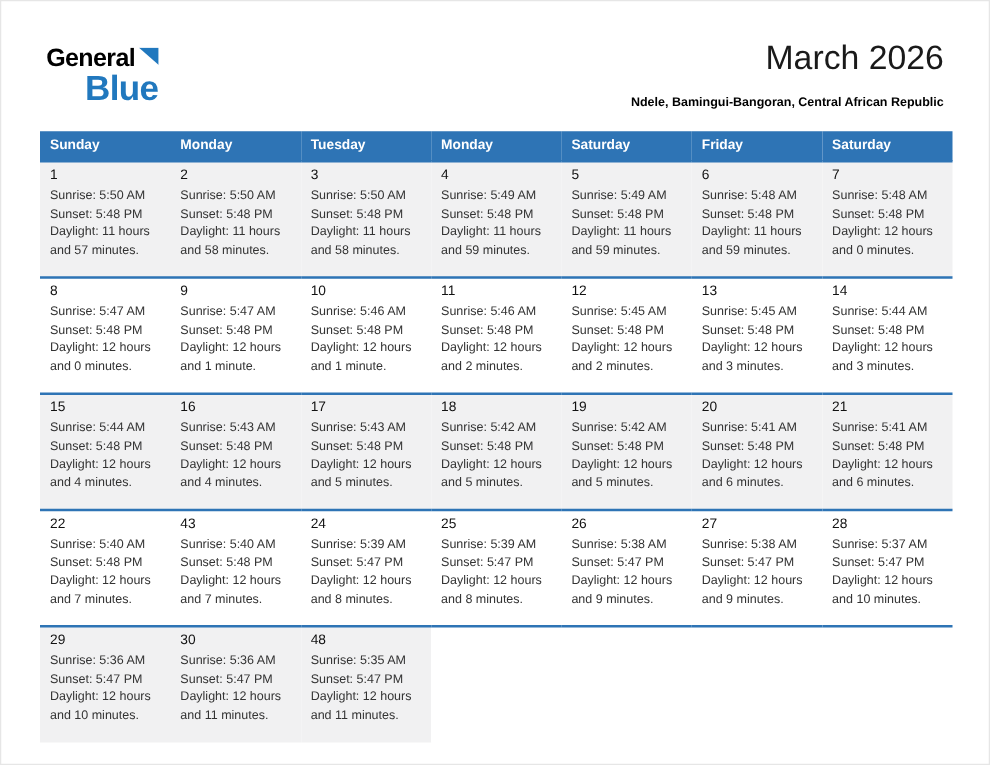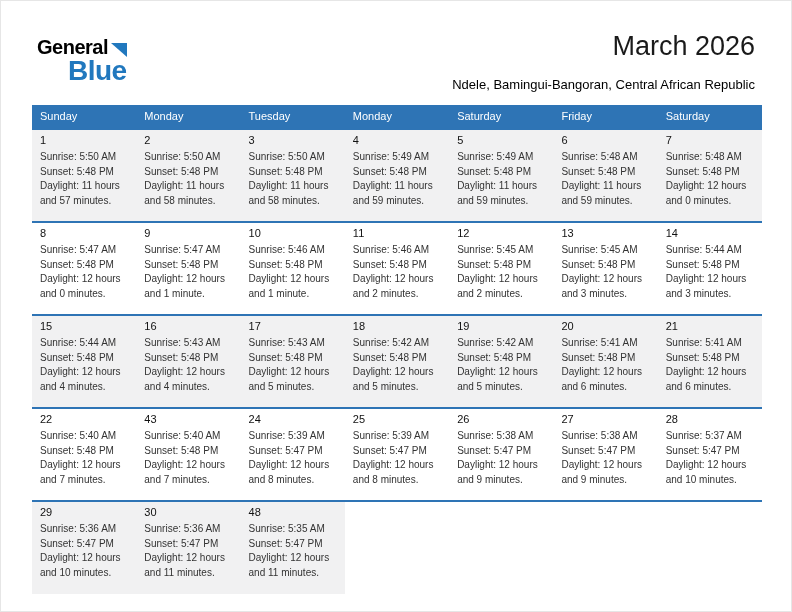--- a/index.html
+++ b/index.html
@@ -7,52 +7,52 @@
   body {
     background: #ffffff;
     font-family: "Liberation Sans", sans-serif;
     position: relative;
     overflow: hidden;
   }
   .page { position: absolute; inset: 0; border: 1px solid #e6e6e6; }
 
   
   .logo { position: absolute; top: 36px; left: 36px; line-height: 1; }
-  .logo-row { display: flex; align-items: flex-end; }
+  .logo-row { display: flex; align-items: flex-start; }
   .logo-general {
     font-size: 20px; font-weight: bold; color: #000000; letter-spacing: -0.5px;
   }
   .logo-triangle {
     display: inline-block; width: 16px; height: 14px; margin-left: 3px; margin-top: 1px;
     background: #2178BE;
     clip-path: polygon(0 0, 100% 0, 100% 100%);
   }
   .logo-blue {
     font-size: 28px; font-weight: bold; color: #2178BE; letter-spacing: -0.5px;
     margin-left: 31px; margin-top: 0px;
   }
 
   
   .title {
     position: absolute; top: 30px; right: 36px;
     font-size: 27px; color: #1a1a1a; font-weight: normal; text-align: center;
   }
   .subtitle {
     position: absolute; top: 76px; right: 36px;
-    font-size: 13px; color: #000000; font-weight: normal;
+    font-size: 10px; color: #000000; font-weight: bold;
   }
 
   
   table.cal {
     position: absolute; left: 31px; top: 104px; width: 730px;
     border-collapse: collapse; table-layout: fixed;
   }
   table.cal thead th {
     background: #2E74B5; color: #ffffff;
-    font-size: 11px; font-weight: normal; text-align: left;
+    font-size: 11px; font-weight: bold; text-align: left;
     padding: 5px 0 6px 8px;
   }
   table.cal tbody tr { border-top: 2px solid #2E74B5; }
   table.cal tbody tr.shaded td { background: #F1F1F2; }
   table.cal tbody tr.plain td { background: #ffffff; }
   table.cal tbody tr td.empty { background: #ffffff; }
   table.cal td {
     height: 93px; vertical-align: top;
     padding: 4px 4px 0 8px;
   }

